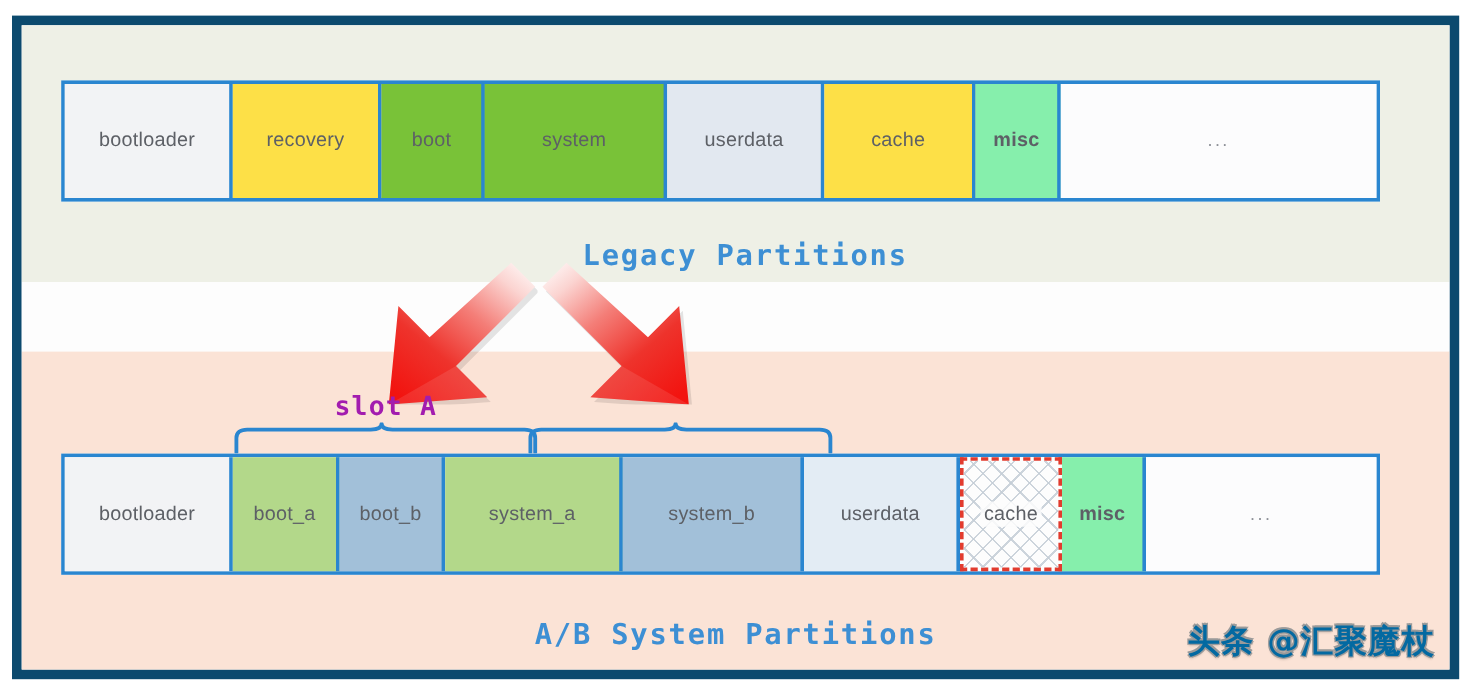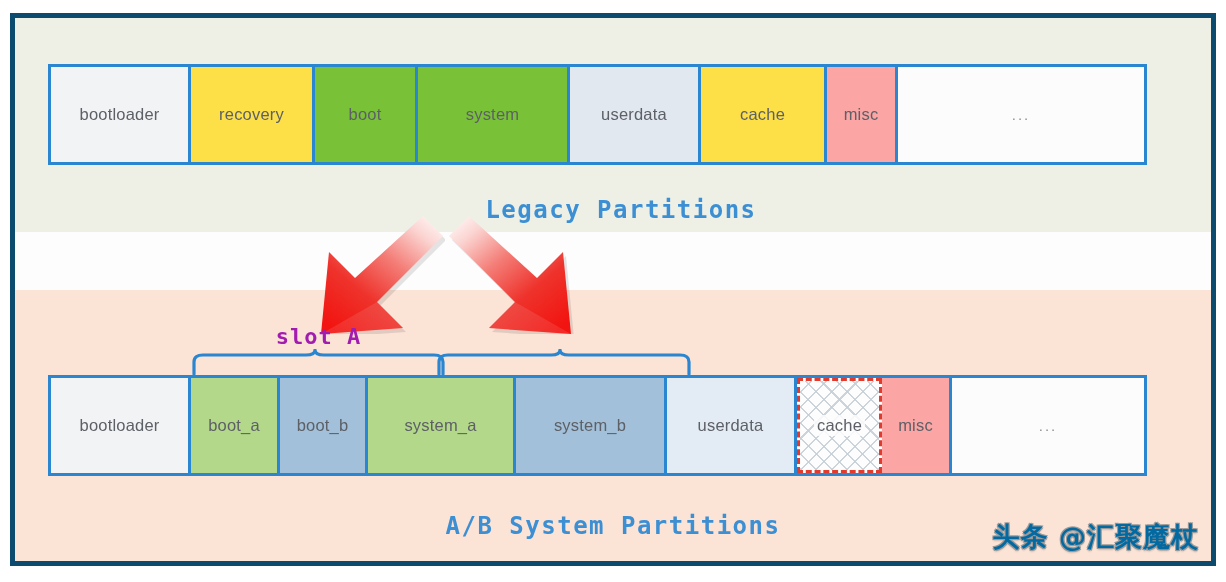--- a/index.html
+++ b/index.html
@@ -16,21 +16,21 @@
     font-family: "Liberation Sans", sans-serif;
   }
 
   
   #frame {
     position: absolute;
     left: 10px;
     top: 13px;
     width: 1206px;
     height: 553px;
-    border: 5px solid #0c4a6e;
+    border: 8px solid #0c4a6e;
     box-sizing: border-box;
     overflow: hidden;
     background: #ffffff;
   }
 
   
   .band {
     position: absolute;
     left: 0;
     right: 0;
@@ -69,21 +69,21 @@
     position: relative;
     z-index: 3;
   }
   .part-label.dim { color: #8d9097; letter-spacing: 2px; font-size: 15px; }
 
   
   .fill-white  { background: #f2f3f5; }
   .fill-plain  { background: #fcfcfd; }
   .fill-peach  { background: #fde047; }
   .fill-green  { background: #79c238; }
-  .fill-lav    { background: #fca5a5; }
+  .fill-lav    { background: #86efac; font-weight: bold; }
   .fill-ice    { background: #e2e8f0; }
   .fill-lgreen { background: #b3d88a; align-items: center; }
   .fill-steel  { background: #a2c0d9; }
   .fill-pale   { background: #e3ecf4; }
 
   
   .part-cache-ab {
     background: #fdfdfd;
     border: 3px dashed #e23b2e;
     border-right: 3px dashed #e23b2e;
@@ -174,21 +174,21 @@
     <div class="band band-gap"></div>
     <div class="band band-ab"></div>
 
     <div class="strip strip-legacy">
       <div class="part fill-white" style="width:140px">
         <span class="part-label">bootloader</span>
       </div>
       <div class="part fill-peach" style="width:124px">
         <span class="part-label">recovery</span>
       </div>
-      <div class="part fill-green" style="width:103px">
+      <div class="part fill-green" style="width:86px">
         <span class="part-label">boot</span>
       </div>
       <div class="part fill-green" style="width:152px">
         <span class="part-label">system</span>
       </div>
       <div class="part fill-ice" style="width:131px">
         <span class="part-label">userdata</span>
       </div>
       <div class="part fill-peach" style="width:126px">
         <span class="part-label">cache</span>

